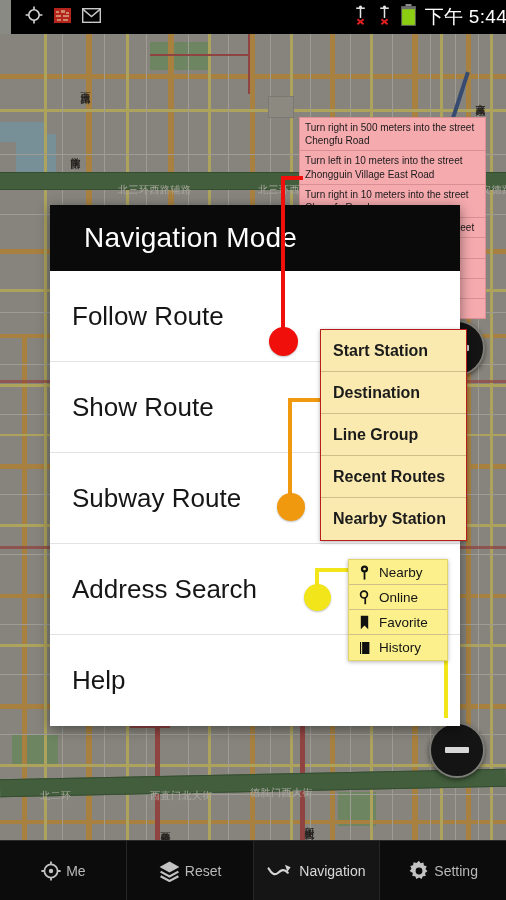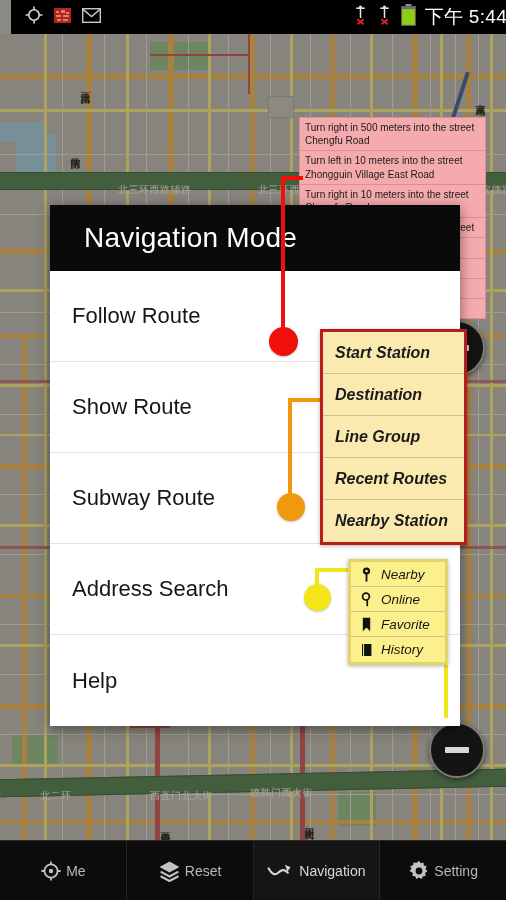--- a/index.html
+++ b/index.html
@@ -107,29 +107,28 @@
     color: #fff; font-size: 28px; font-weight: normal;
     letter-spacing: .2px; white-space: nowrap;
   }
   #dlg-list { background: #fff; }
   .dlg-item {
     height: 91px; display: flex; align-items: center;
     padding-left: 22px; border-bottom: 1px solid #e3e3e3;
   }
   .dlg-item:last-child { border-bottom: none; }
   .dlg-item-label {
-    font-size: 22px; color: #161616; white-space: nowrap;
+    font-size: 26px; color: #161616; white-space: nowrap;
   }
 
   
   .submenu {
     position: absolute; z-index: 45;
-    background: #faeab0; border: 3px solid #b91c1c;
+    background: #faeab0; border: 1px solid #b91c1c;
     box-shadow: 0 1px 4px rgba(0,0,0,.3);
-    font-style: italic;
   }
   .submenu .sm-item {
     border-bottom: 1px solid #cfc089;
     display: flex; align-items: center;
   }
   .submenu .sm-item:last-child { border-bottom: none; }
 
   #submenu-subway { left: 320px; top: 329px; width: 147px; }
   #submenu-subway .sm-item { height: 42px; padding-left: 12px; }
   #submenu-subway .sm-label { font-size: 16px; color: #1b1b1b; font-weight: bold; white-space: nowrap; }

